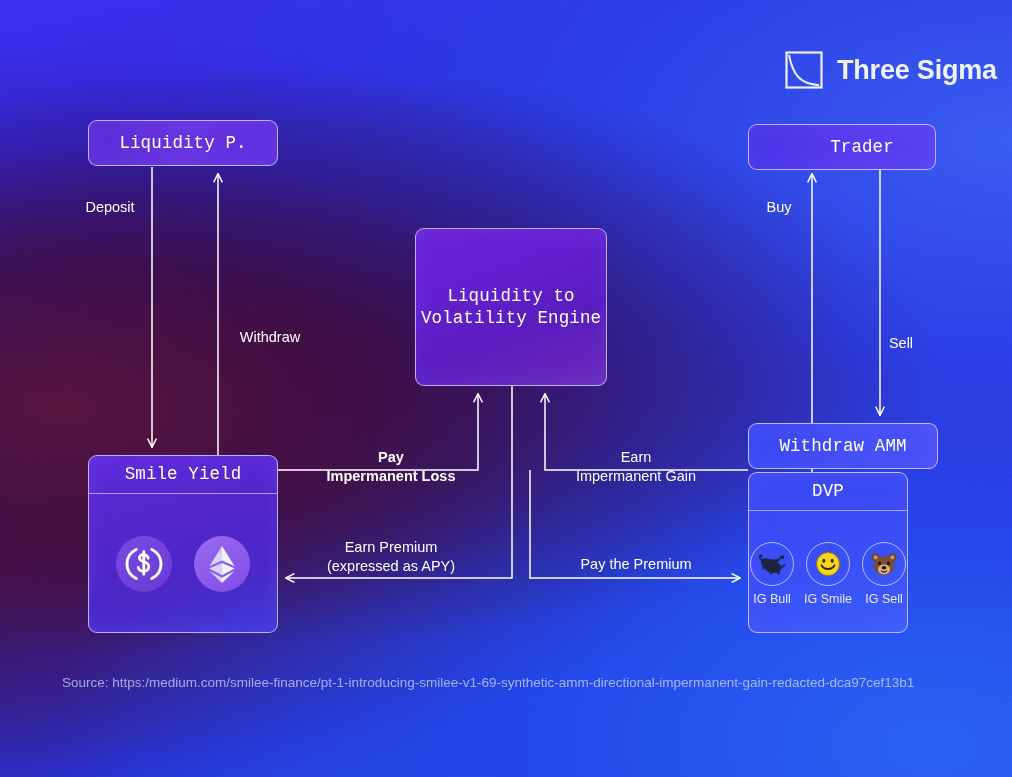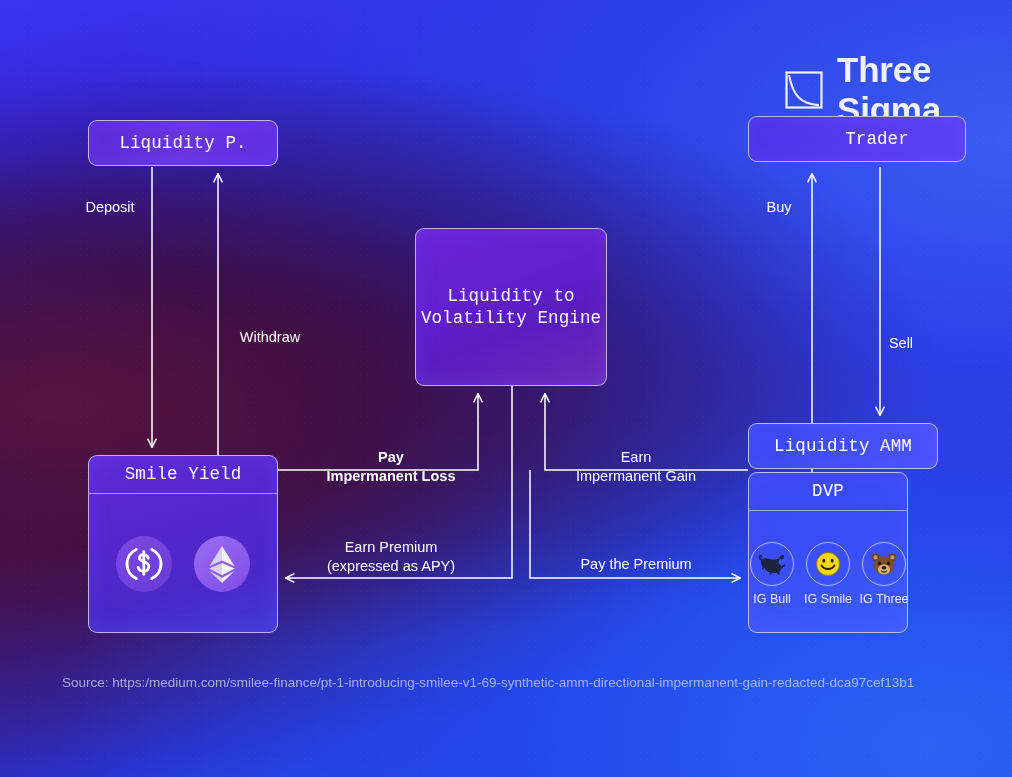--- a/index.html
+++ b/index.html
@@ -27,37 +27,37 @@
     background-size:7px 7px, 11px 11px;
     background-position:0 0, 4px 5px;
     mix-blend-mode:screen;
     opacity:.55;
   }
   #stage { position:absolute; inset:0; }
 
   
   #logo { position:absolute; left:784px; top:50px; display:flex; align-items:center; gap:13px; }
   #logo .mark { width:40px; height:40px; }
-  #logo .word { color:#f0f2ff; font-size:35px; font-weight:700; letter-spacing:-0.2px; }
+  #logo .word { color:#f0f2ff; font-size:27px; font-weight:700; letter-spacing:-0.2px; }
 
   
   .node {
     position:absolute;
     border:1px solid rgba(232,228,255,0.72);
     border-radius:9px;
     color:#fff;
     display:flex; align-items:center; justify-content:center;
     text-align:center;
     box-shadow:0 0 22px rgba(120,90,255,0.22) inset;
   }
   .title { font-size:17.5px; font-weight:400; letter-spacing:.1px; line-height:1.28;font-family:Liberation Mono, monospace; }
 
   #n-lp   { left:88px;  top:120px; width:190px; height:46px;
             background:linear-gradient(100deg,#5b2bd6 0%,#6a34e2 50%,#5f2ee0 100%); }
-  #n-trader { left:748px; top:116px; width:218px; height:46px;
+  #n-trader { left:748px; top:124px; width:188px; height:46px;
             background:linear-gradient(100deg,#4734e8 0%,#5a3cf0 55%,#5842f4 100%);padding-left:40px; }
   #n-engine { left:415px; top:228px; width:192px; height:158px;
             background:linear-gradient(160deg,#6c22d8 0%,#6320cf 35%,#5a1cc0 62%,#6b2bb8 100%); }
 
   #n-ry {
     left:88px; top:455px; width:190px; height:178px;
     background:linear-gradient(165deg,#5f2ad8 0%,#5426cc 38%,#4a28c6 70%,#3f3ad8 100%);
     display:block;
   }
   #n-amm { left:748px; top:423px; width:190px; height:46px;
@@ -183,21 +183,21 @@
           <path d="M20,20.9 L20,33.2 L32.8,26.5 Z" fill="#f3f0ff"></path>
           <path d="M20,33.2 L20,20.9 L7.2,26.5 Z" fill="#d9d1f7"></path>
           <path d="M20,35.8 L20,41 L32.6,28.9 Z" fill="#f3f0ff"></path>
           <path d="M20,41 L20,35.8 L7.4,28.9 Z" fill="#d9d1f7"></path>
         </svg>
       </span>
     </div>
   </div>
 
   <div class="node" id="n-amm">
-    <span class="title">Liquidity AMM</span>
+    <span class="title">Withdraw AMM</span>
   </div>
 
   <div class="node" id="n-dvp">
     <div class="node-head">
       <span class="title">DVP</span>
     </div>
     <div class="node-body">
       <div class="ig-row">
 
         <div class="ig">
@@ -231,21 +231,21 @@
               <circle cx="5.6" cy="6.4" r="2.1" fill="#c49a6a"></circle>
               <circle cx="22.4" cy="6.4" r="2.1" fill="#c49a6a"></circle>
               <ellipse cx="14" cy="14.6" rx="10.2" ry="9.4" fill="#7a4f2a"></ellipse>
               <ellipse cx="14" cy="18.4" rx="6" ry="5" fill="#d7b182"></ellipse>
               <ellipse cx="9.6" cy="12.4" rx="1.5" ry="1.8" fill="#201200"></ellipse>
               <ellipse cx="18.4" cy="12.4" rx="1.5" ry="1.8" fill="#201200"></ellipse>
               <ellipse cx="14" cy="16.8" rx="2.4" ry="1.8" fill="#2a1a08"></ellipse>
               <path d="M11.6,20 C12.6,21.4 15.4,21.4 16.4,20" fill="none" stroke="#2a1a08" stroke-width="1.2" stroke-linecap="round"></path>
             </svg>
           </span>
-          <span class="ig-label">IG Three</span>
+          <span class="ig-label">IG Sell</span>
         </div>
 
       </div>
     </div>
   </div>
 
   <div class="elabel" style="left:62px;  top:198px; width:96px;">Deposit</div>
   <div class="elabel" style="left:224px; top:328px; width:92px;">Withdraw</div>
   <div class="elabel" style="left:752px; top:198px; width:54px;">Buy</div>
   <div class="elabel" style="left:874px; top:334px; width:54px;">Sell</div>

